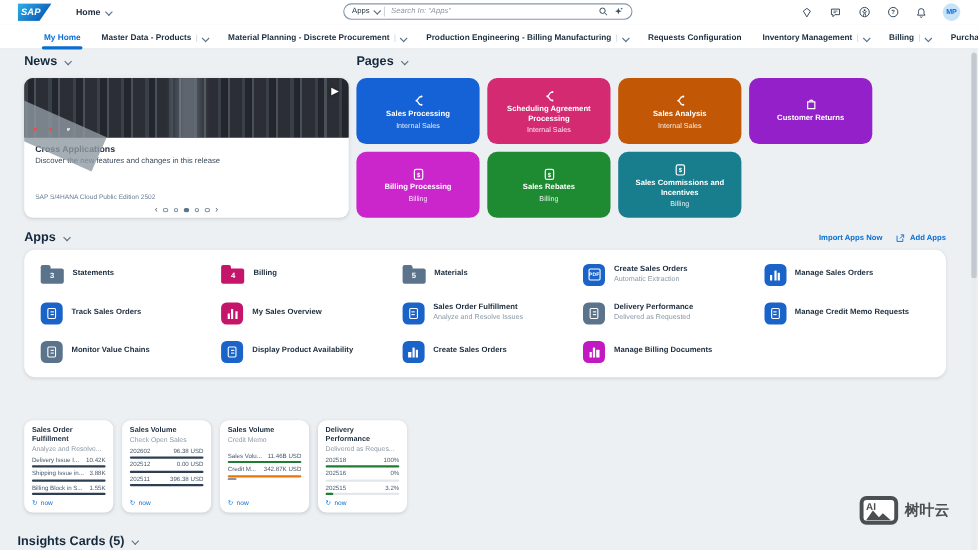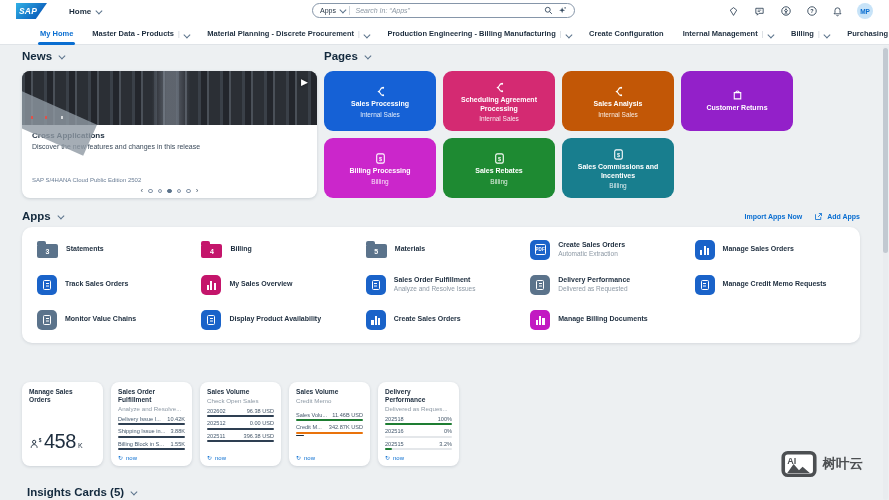--- a/index.html
+++ b/index.html
@@ -100,21 +100,21 @@
   .irb{height:2px;border-radius:1px;margin-top:1.5px;background:#2e3f52}
   .irb.green{background:#1e7d32}.irb.orange{background:#e9730c}
   .irb.track{background:#e4e7ea;position:relative}
   .irb.track i{position:absolute;left:0;top:0;bottom:0;background:#1e7d32;border-radius:1px;display:block}
   .irb-sub{height:1.5px;width:12%;background:#1d2d3e;margin-top:1px;border-radius:1px}
   .know{position:absolute;bottom:5px;left:7px;font-size:6px;color:#0a6ed1;display:flex;align-items:center;gap:3px;cursor:pointer}
   .bigrow{position:absolute;left:7px;bottom:16px;display:flex;align-items:flex-end;gap:2px}
   .bignum{font-size:20px;font-weight:400;color:#1d2d3e;line-height:.85;letter-spacing:-.5px}
   .bigunit{font-size:7px;color:#1d2d3e;margin-bottom:1px}
 
-  .insights2{position:absolute;left:27px;top:486px;width:838px}
+  .insights2{position:absolute;left:16px;top:486px;width:838px}
 
   
   .sbar{position:absolute;right:1px;top:46px;bottom:0;width:5px;background:#e9ecef;border-radius:3px}
   .sthumb{position:absolute;right:1px;top:48px;width:5px;height:205px;background:#c2c9d1;border-radius:3px;cursor:grab}
   .wm{position:absolute;right:26px;bottom:22px;display:flex;align-items:center;gap:6px;z-index:9}
   .wmtext{font-size:13.5px;font-weight:700;color:#4c4f52;font-family:"DejaVu Sans",sans-serif}
 </style>
 </head>
 <body>
 
@@ -193,24 +193,24 @@
       <span>Material Planning - Discrete Procurement</span>
       <span class="sep"></span>
       <span class="chev"></span>
     </span>
   <span class="navitem">
       <span>Production Engineering - Billing Manufacturing</span>
       <span class="sep"></span>
       <span class="chev"></span>
     </span>
   <span class="navitem">
-      <span>Create Configuration</span>
+      <span>Requests Configuration</span>
     </span>
   <span class="navitem">
-      <span>Internal Management</span>
+      <span>Inventory Management</span>
       <span class="sep"></span>
       <span class="chev"></span>
     </span>
   <span class="navitem">
       <span>Billing</span>
       <span class="sep"></span>
       <span class="chev"></span>
     </span>
   <span class="navitem">
       <span>Purchasing</span>
@@ -474,32 +474,20 @@
       <span class="atx">
           <span class="al">Manage Billing Documents</span>
         </span>
     </div>
   </div>
 </div>
 
 <div class="insights">
   <div class="icards">
 
-    <div class="icard">
-      <div class="it">Manage Sales Orders</div>
-      <div class="bigrow">
-        <svg width="13" height="13" viewBox="0 0 24 24">
-            <circle cx="9.5" cy="9" r="3" fill="none" stroke="#1d2d3e" stroke-width="1.7"></circle>
-            <path d="M4 20c0-4 2.6-6 5.5-6s5.5 2 5.5 6" fill="none" stroke="#1d2d3e" stroke-width="1.7"></path>
-            <text x="18" y="9" font-size="9" font-weight="bold" fill="#1d2d3e">$</text>
-          </svg>
-        <span class="bignum">458</span>
-        <span class="bigunit">K</span>
-      </div>
-    </div>
 
     <div class="icard">
       <div class="it">Sales Order Fulfillment</div>
       <div class="isub">Analyze and Resolve...</div>
       <div class="irows">
         <div class="irow">
             <div class="irt">
               <span>Delivery Issue I...</span>
               <b>10.42K</b>
             </div>

